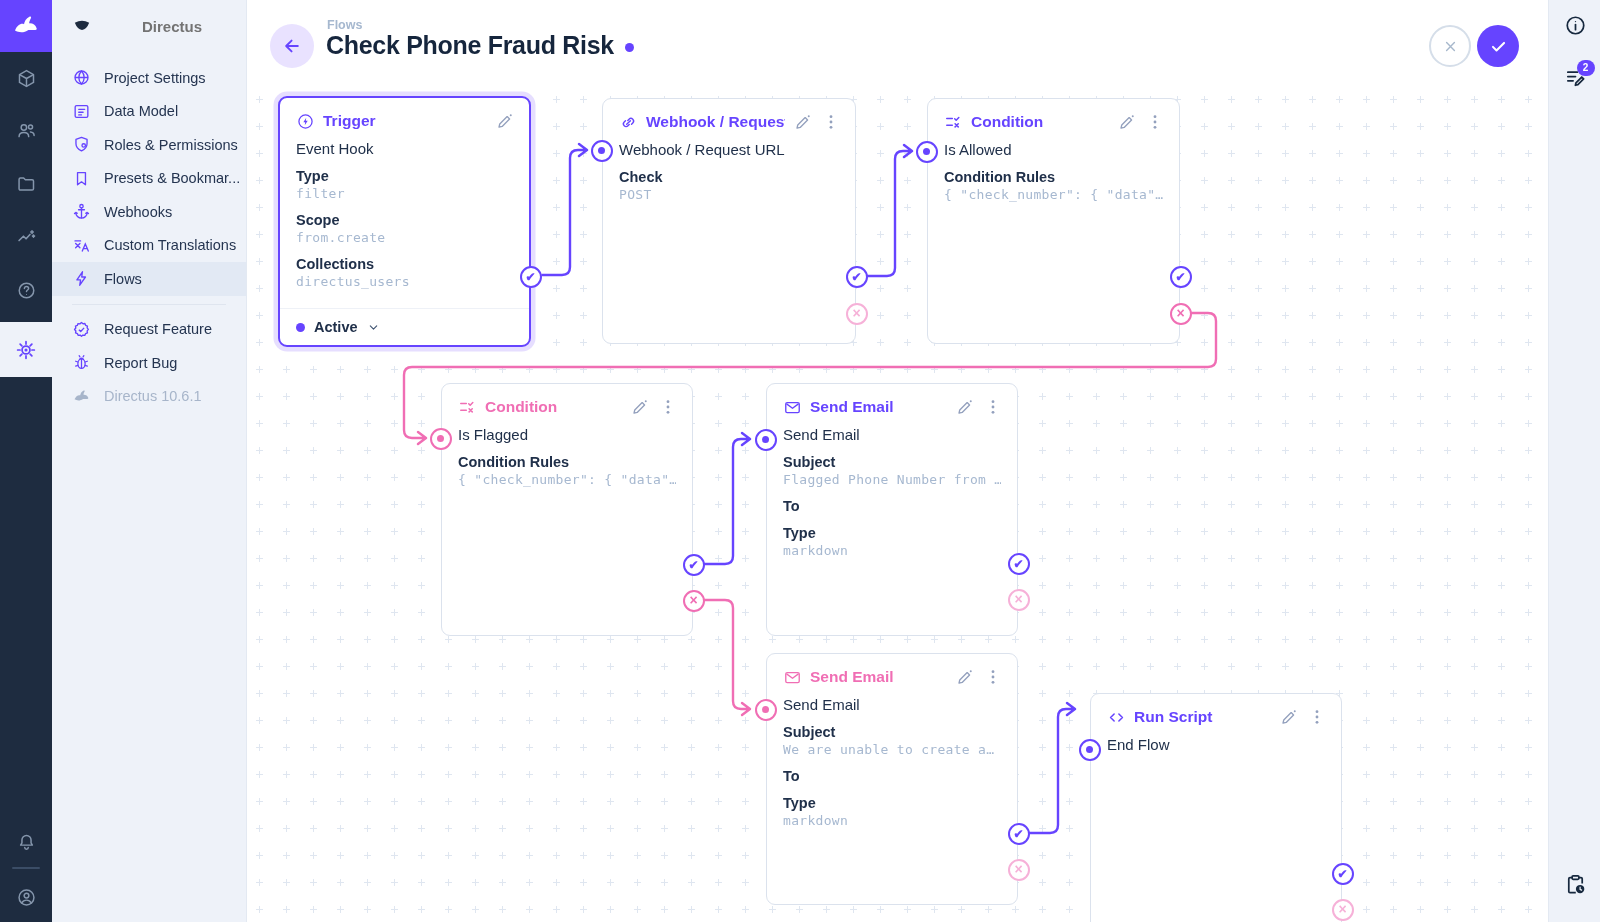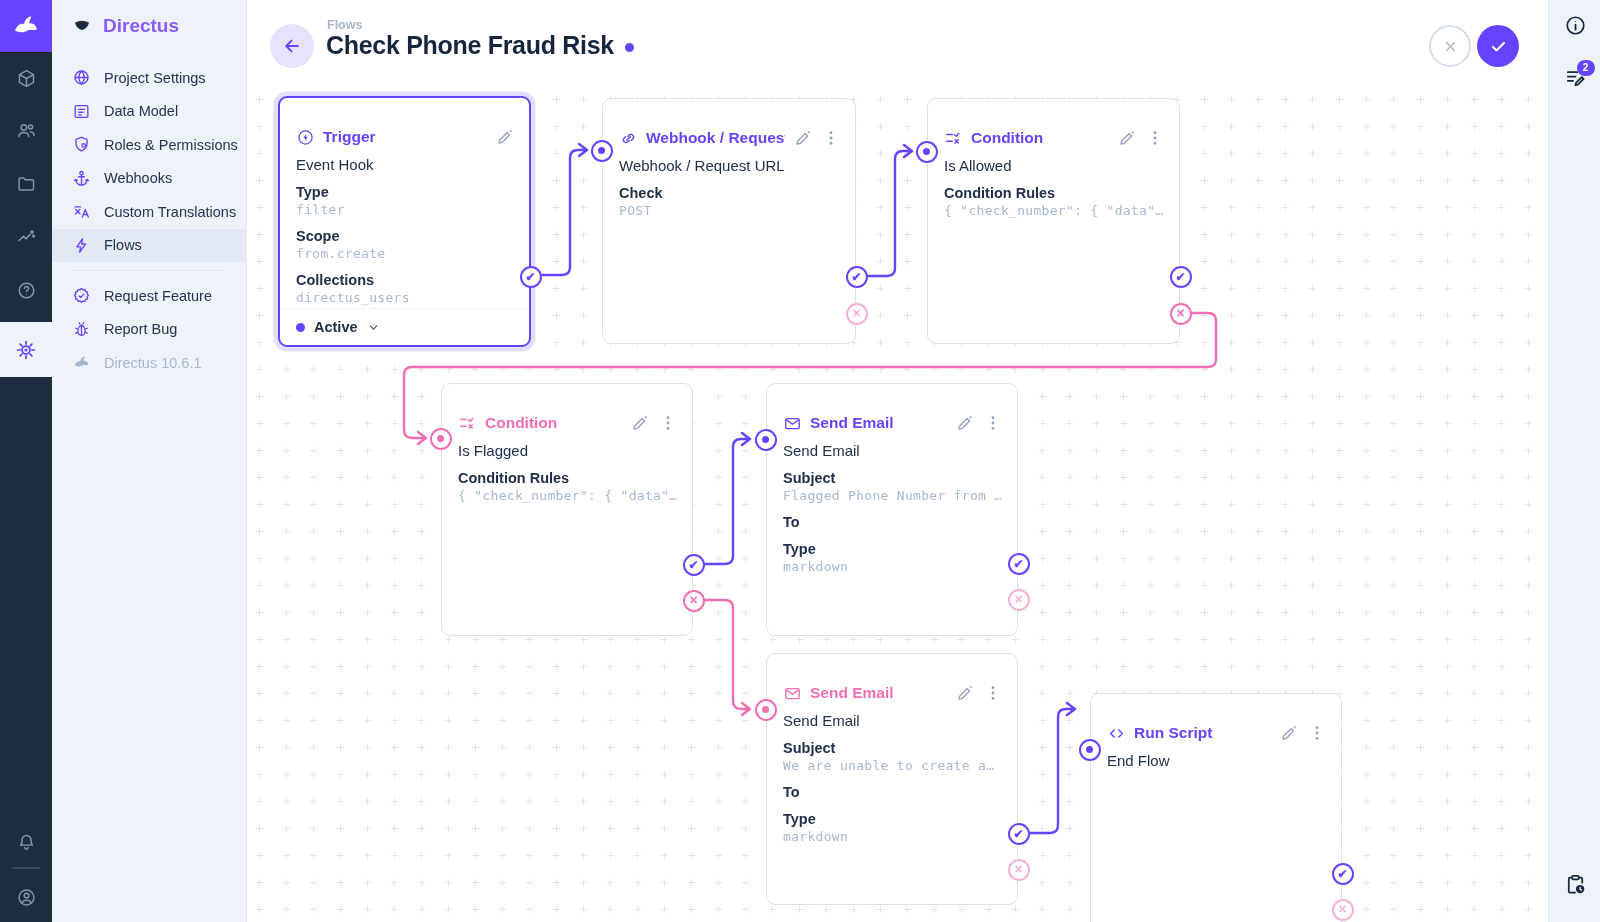--- a/index.html
+++ b/index.html
@@ -18,21 +18,21 @@
   .m-light{position:absolute;left:0;top:322px;width:52px;height:55px;background:#eef2f9;
            display:flex;align-items:center;justify-content:center;color:#6644ff;cursor:pointer;}
   .m-light svg{width:22px;height:22px;}
   .m-divider{position:absolute;left:12px;top:867px;width:28px;height:2px;background:#3b4d66;border-radius:1px;}
 
   
   .nav{position:absolute;left:52px;top:0;width:194px;height:922px;background:#eef2f9;
        border-right:1px solid #e3e9f2;z-index:9;}
   .nav-header{height:52px;display:flex;align-items:center;gap:11px;padding-left:20px;cursor:pointer;}
   .proj-icon{width:20px;height:20px;color:#1d2b3f;display:flex;}
-  .proj-name{font-size:19px;font-weight:700;color:#8b5cf6;}
+  .proj-name{font-size:15px;font-weight:700;color:#737373;margin-left:39px;}
   .nav-list{margin-top:9px;}
   .nav-item{height:33.5px;display:flex;align-items:center;gap:13px;padding-left:20px;
             color:#243450;font-size:14.5px;font-weight:500;cursor:pointer;white-space:nowrap;overflow:hidden;}
   .nav-item .nicon{width:19px;height:19px;color:#6644ff;display:flex;flex:none;}
   .nav-item .nicon svg{width:19px;height:19px;}
   .nav-item.active{background:#e2e9f4;}
   .nav-item.muted{color:#a7b5ca;}
   .nav-item.muted .nicon{color:#a7b5ca;}
   .nav-sep{height:1px;background:#dfe5ef;margin:8px 20px;}
 
@@ -57,21 +57,21 @@
   .save-btn{position:absolute;left:1231px;top:25px;width:42px;height:42px;border-radius:50%;
             background:#6644ff;color:#fff;display:flex;align-items:center;justify-content:center;cursor:pointer;z-index:8;}
   .save-btn svg{width:19px;height:19px;}
 
   
   #wires{position:absolute;left:0;top:0;width:1600px;height:922px;z-index:5;pointer-events:none;}
 
   
   .node{position:absolute;background:#fff;border:1.5px solid #dbe2ed;border-radius:9px;z-index:6;box-sizing:border-box;}
   .node.selected{border:2px solid #6644ff;box-shadow:0 0 0 4.5px #e6deff;}
-  .node-header{display:flex;align-items:center;gap:8px;padding:29px 14px 2px 16px;}
+  .node-header{display:flex;align-items:center;gap:8px;padding:13px 14px 2px 16px;}
   .node-icon{width:19px;height:19px;flex:none;display:flex;}
   .node-icon svg{width:19px;height:19px;}
   .accent-purple .node-icon,.accent-purple .node-title{color:#6644ff;}
   .accent-pink .node-icon,.accent-pink .node-title{color:#f06eb4;}
   .node-title{font-size:15.5px;font-weight:700;flex:1;min-width:0;white-space:nowrap;overflow:hidden;}
   .hdr-btn{width:20px;height:20px;color:#93a0bd;flex:none;display:flex;cursor:pointer;}
   .hdr-btn svg{width:20px;height:20px;}
   .node-name{padding:7px 16px 0;font-size:15px;color:#20304a;}
   .node-field{padding:0 16px;}
   .f-label{margin-top:11px;font-size:14.5px;font-weight:600;color:#20304a;}
@@ -204,20 +204,28 @@
           <span class="nicon">
             <svg viewBox="0 0 24 24" fill="none" stroke="currentColor" stroke-width="1.7" stroke-linejoin="round">
               <path d="M12 3l7 2.6v5.3c0 4.2-2.6 6.9-7 9.1c-4.4-2.2-7-4.9-7-9.1V5.6L12 3z"></path>
               <circle cx="14.8" cy="13.2" r="2.2"></circle>
             </svg>
           </span>
           <span>Roles &amp; Permissions</span>
         </div>
         <div class="nav-item">
           <span class="nicon">
+            <svg viewBox="0 0 24 24" fill="none" stroke="currentColor" stroke-width="1.7" stroke-linejoin="round">
+              <path d="M7 4.5h10V20l-5-3.8L7 20V4.5z"></path>
+            </svg>
+          </span>
+          <span>Presets &amp; Bookmar...</span>
+        </div>
+        <div class="nav-item">
+          <span class="nicon">
             <svg viewBox="0 0 24 24" fill="none" stroke="currentColor" stroke-width="1.7" stroke-linecap="round">
               <circle cx="12" cy="5.3" r="2.1"></circle>
               <path d="M12 7.4V20M8.3 9.8h7.4"></path>
               <path d="M4.8 13.2a7.2 7.2 0 0014.4 0M4.8 13.2l-1.6 1.4M4.8 13.2l1.9 1M19.2 13.2l1.6 1.4M19.2 13.2l-1.9 1"></path>
             </svg>
           </span>
           <span>Webhooks</span>
         </div>
         <div class="nav-item">
           <span class="nicon">

